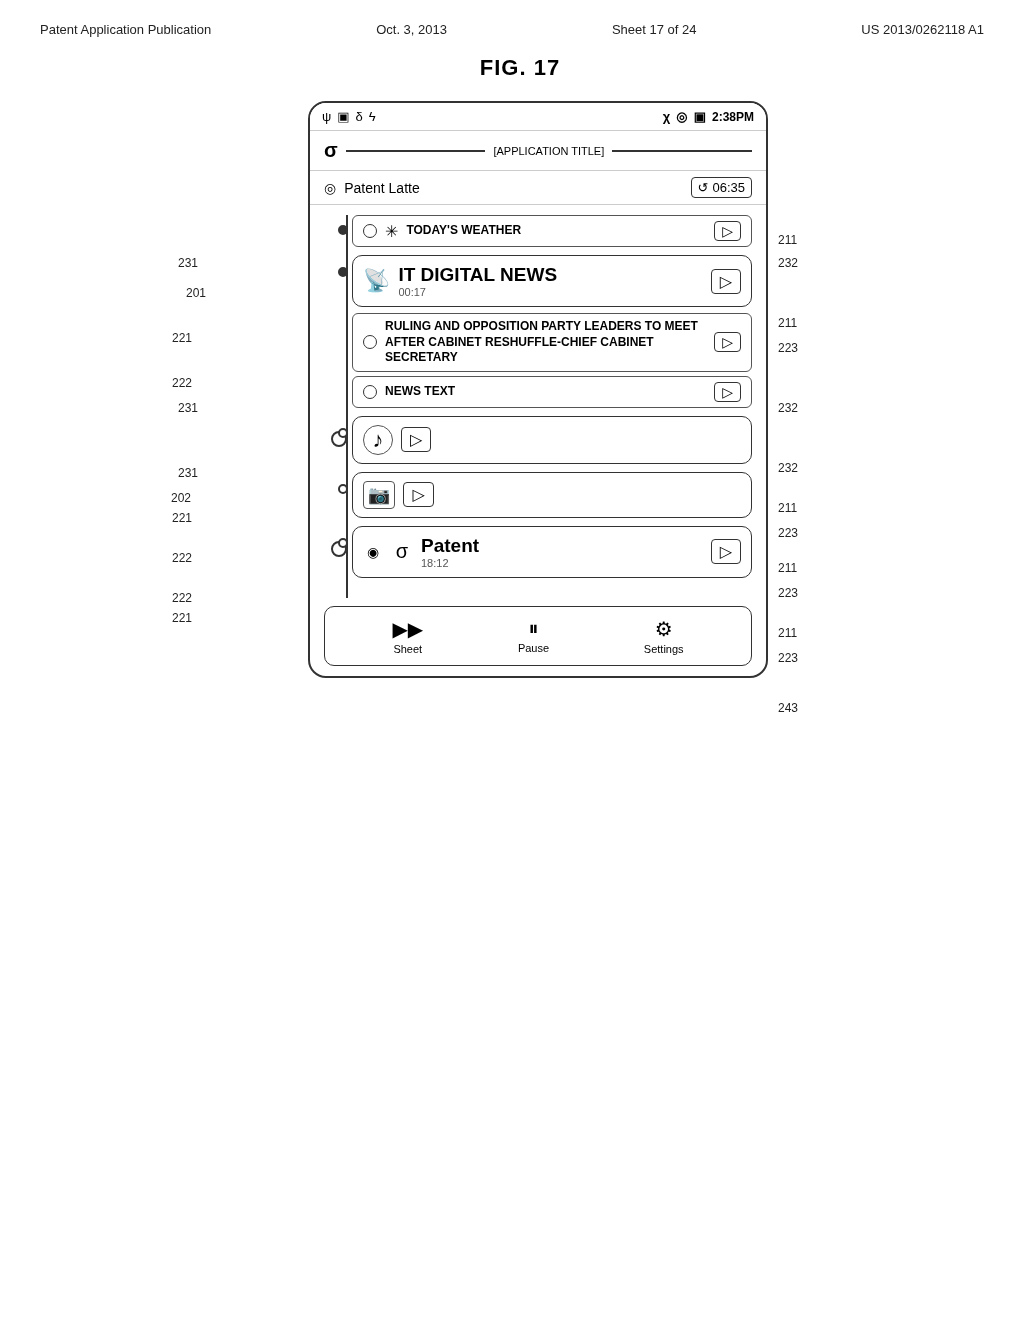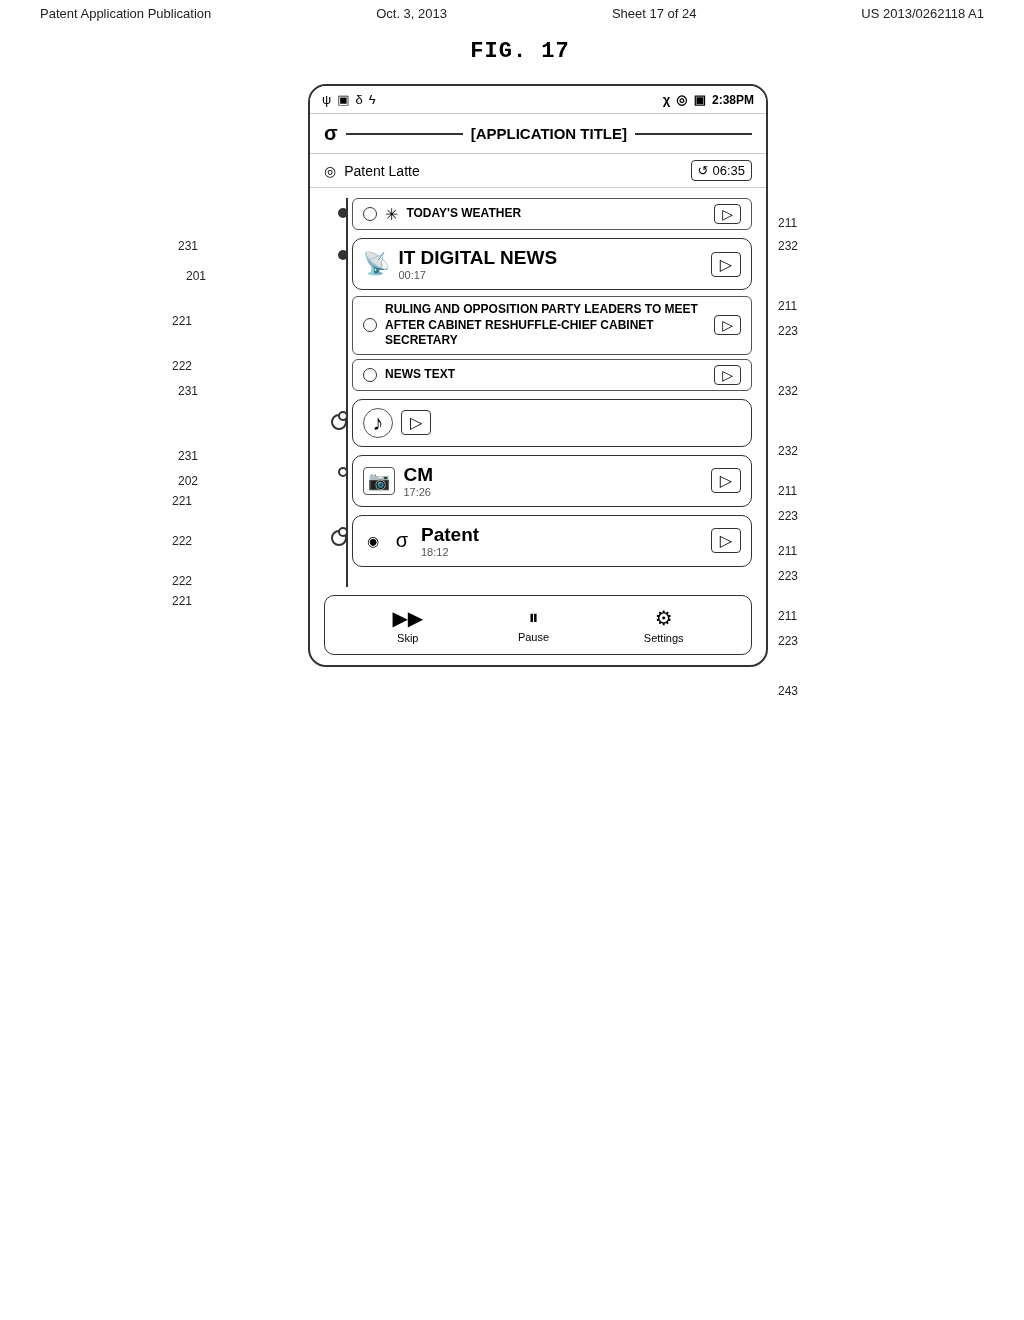--- a/index.html
+++ b/index.html
@@ -9,32 +9,31 @@
       background: #fff;
       font-family: Arial, sans-serif;
       position: relative;
       overflow: hidden;
     }
 
     .page-header {
       display: flex;
       justify-content: space-between;
       align-items: center;
-      padding: 6px 40px 8px 40px;
+      padding: 22px 40px 8px 40px;
       font-size: 13px;
       color: #222;
     }
 
     .fig-title {
       text-align: center;
       font-size: 22px;
       font-weight: bold;
       margin: 10px 0 20px 16px;
       letter-spacing: 1px;
-      font-family: Liberation Mono, monospace;
     }
 
     
     .phone-wrap {
       display: flex;
       justify-content: center;
       align-items: flex-start;
       position: relative;
       margin-top: 10px;
     }
@@ -78,22 +77,22 @@
       font-size: 18px;
       font-weight: bold;
       gap: 8px;
     }
     .app-title-line {
       flex: 1;
       height: 2px;
       background: #333;
     }
     .app-title-text {
-      font-size: 15px;
-      font-weight: bold;
+      font-size: 11px;
+      font-weight: normal;
       white-space: nowrap;
       text-align: center;
     }
 
     
     .morning-bar {
       display: flex;
       justify-content: space-between;
       align-items: center;
       padding: 6px 14px;
@@ -243,21 +242,21 @@
 
   <div style="position:relative; width:80px; font-size:12px; color:#222;">
 
     <div style="position:absolute; top:155px; left:10px;">231</div>
     <div style="position:absolute; top:185px; left:2px;margin-left:16px;">201</div>
     <div style="position:absolute; top:230px; left:4px;">221</div>
     <div style="position:absolute; top:275px; left:4px;">222</div>
     <div style="position:absolute; top:300px; left:10px;">231</div>
     <div style="position:absolute; top:365px; left:10px;">231</div>
     <div style="position:absolute; top:410px; left:4px;">221</div>
-    <div style="position:absolute; top:390px; left:10px;">202</div>
+    <div style="position:absolute; top:390px; left:3px;">202</div>
     <div style="position:absolute; top:450px; left:4px;">222</div>
     <div style="position:absolute; top:490px; left:4px;">222</div>
     <div style="position:absolute; top:510px; left:4px;">221</div>
   </div>
 
   <div class="phone">
 
     <div class="status-bar">
       <div class="status-left">
         <span class="status-icon">ψ</span>
@@ -342,24 +341,20 @@
             <span class="card-play">▷</span>
           </div>
         </div>
       </div>
 
       <div class="section-group" style="margin-top:8px;">
         <div style="position:absolute; left:14px; top:12px; width:10px; height:10px; border:2px solid #333; border-radius:50%; background:#fff; z-index:2;"></div>
         <div class="content-card">
           <div class="card-header">
             <span class="card-icon" style="font-size:18px; border:1.5px solid #555; border-radius:4px; padding:2px 4px;">📷</span>
-            <div class="card-title-block">
-              <div class="card-title">CM</div>
-              <div class="card-subtitle">17:26</div>
-            </div>
             <span class="card-play">▷</span>
           </div>
         </div>
       </div>
 
       <div class="section-group" style="margin-top:8px; margin-bottom:10px;">
         <div style="position:absolute; left:14px; top:12px; width:10px; height:10px; border:2px solid #333; border-radius:50%; background:#fff; z-index:2;"></div>
         <div style="position:absolute; left:7px; top:15px; width:16px; height:16px; border:2px solid #333; border-radius:50%; background:#fff; z-index:1;"></div>
         <div class="content-card">
           <div class="card-header">
@@ -371,21 +366,21 @@
             </div>
             <span class="card-play">▷</span>
           </div>
         </div>
       </div>
     </div>
 
     <div class="control-bar">
       <div class="control-item">
         <span class="control-icon">▶▶</span>
-        <span class="control-label">Skip</span>
+        <span class="control-label">Sheet</span>
       </div>
       <div class="control-item">
         <span class="control-icon">⏸</span>
         <span class="control-label">Pause</span>
       </div>
       <div class="control-item">
         <span class="control-icon">⚙</span>
         <span class="control-label">Settings</span>
       </div>
     </div>

